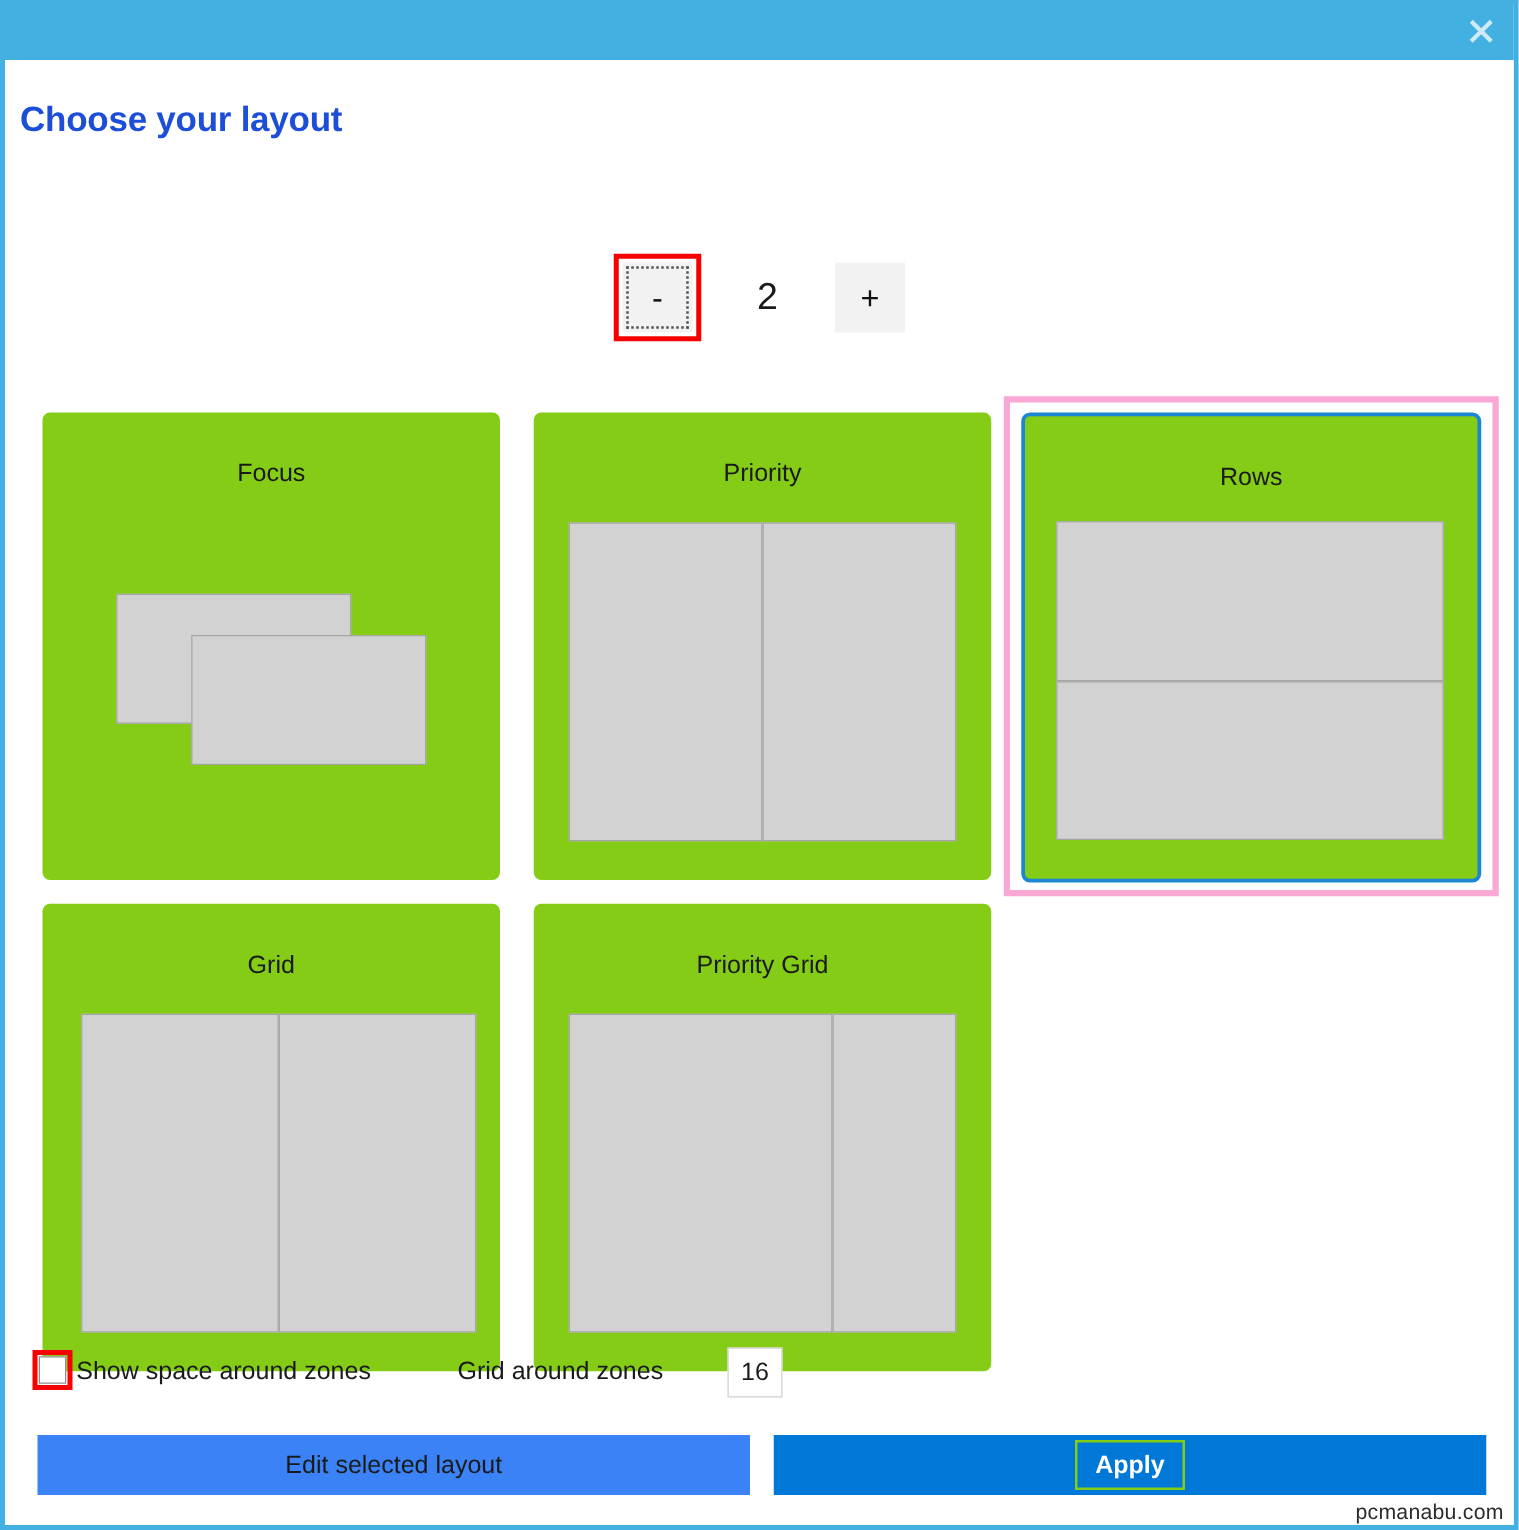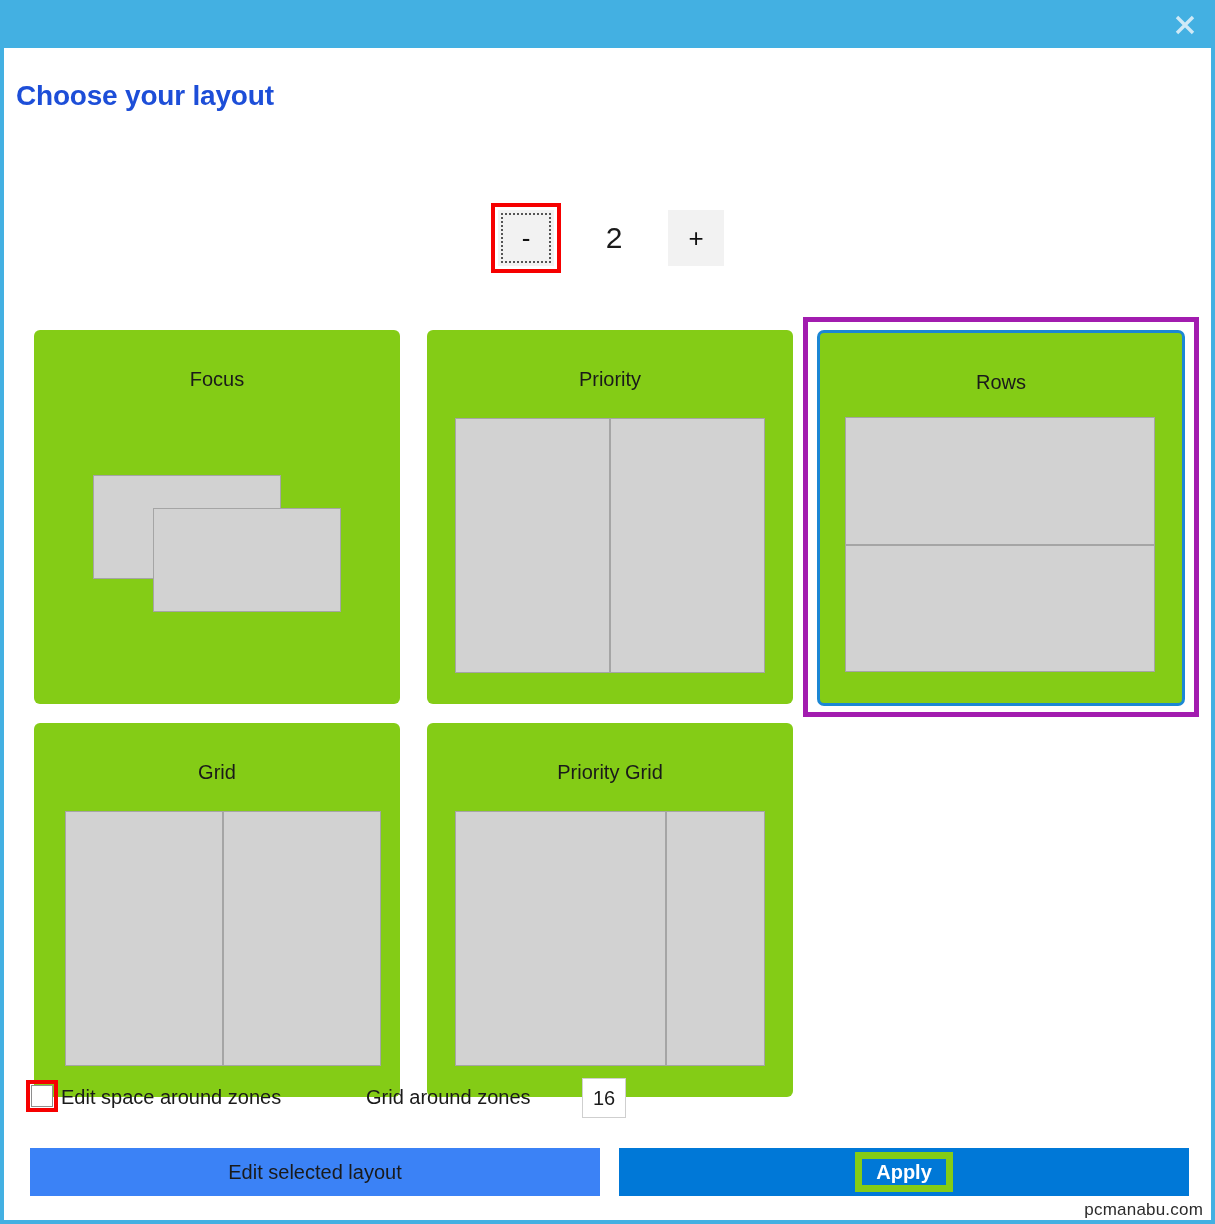--- a/index.html
+++ b/index.html
@@ -177,21 +177,21 @@
     border: 1px solid #a5a5a5;
     box-sizing: border-box;
   }
 
   
   #card-focus        { left: 30px;  top: 44px;  width: 366px; height: 374px; }
   #card-columns      { left: 423px; top: 44px;  width: 366px; height: 374px; }
   #card-rows-wrap {
     position: absolute;
     left: 799px; top: 31px; width: 396px; height: 400px;
-    border: 5px solid #a21caf;
+    border: 5px solid #f9a8d4;
     box-sizing: border-box;
   }
   #card-rows {
     position: absolute;
     left: 9px; top: 8px; width: 368px; height: 376px;
     border: 3px solid #1b87d4;
     border-radius: 7px;
   }
   #card-grid         { left: 30px;  top: 437px; width: 366px; height: 374px; }
   #card-prioritygrid { left: 423px; top: 437px; width: 366px; height: 374px; }
@@ -285,21 +285,21 @@
     font-size: 20px;
     font-weight: bold;
     color: #ffffff;
     cursor: pointer;
     display: flex;
     align-items: center;
     justify-content: center;
     font-family: "Liberation Sans", sans-serif;
   }
   #apply-highlight {
-    border: 7px solid #84cc16;
+    border: 2px solid #84cc16;
     padding: 1px 14px;
     box-sizing: border-box;
     line-height: 1;
     display: flex;
     align-items: center;
     justify-content: center;
     height: 40px;
   }
   #watermark {
     position: absolute;
@@ -381,21 +381,21 @@
           <div class="zone" style="left:68%;top:0;width:32%;height:100%;"></div>
         </div>
       </div>
 
     </div>
 
     <div id="options">
       <div id="checkbox-wrap">
         <span id="space-checkbox"></span>
       </div>
-      <div id="checkbox-label">Edit space around zones</div>
+      <div id="checkbox-label">Show space around zones</div>
       <div id="space-label">Grid around zones</div>
       <div id="space-input">16</div>
     </div>
 
     <div id="footer">
       <button id="edit-layout-btn">Edit selected layout</button>
       <div id="apply-btn">
         <span id="apply-highlight">
           <span>Apply</span>
         </span>

